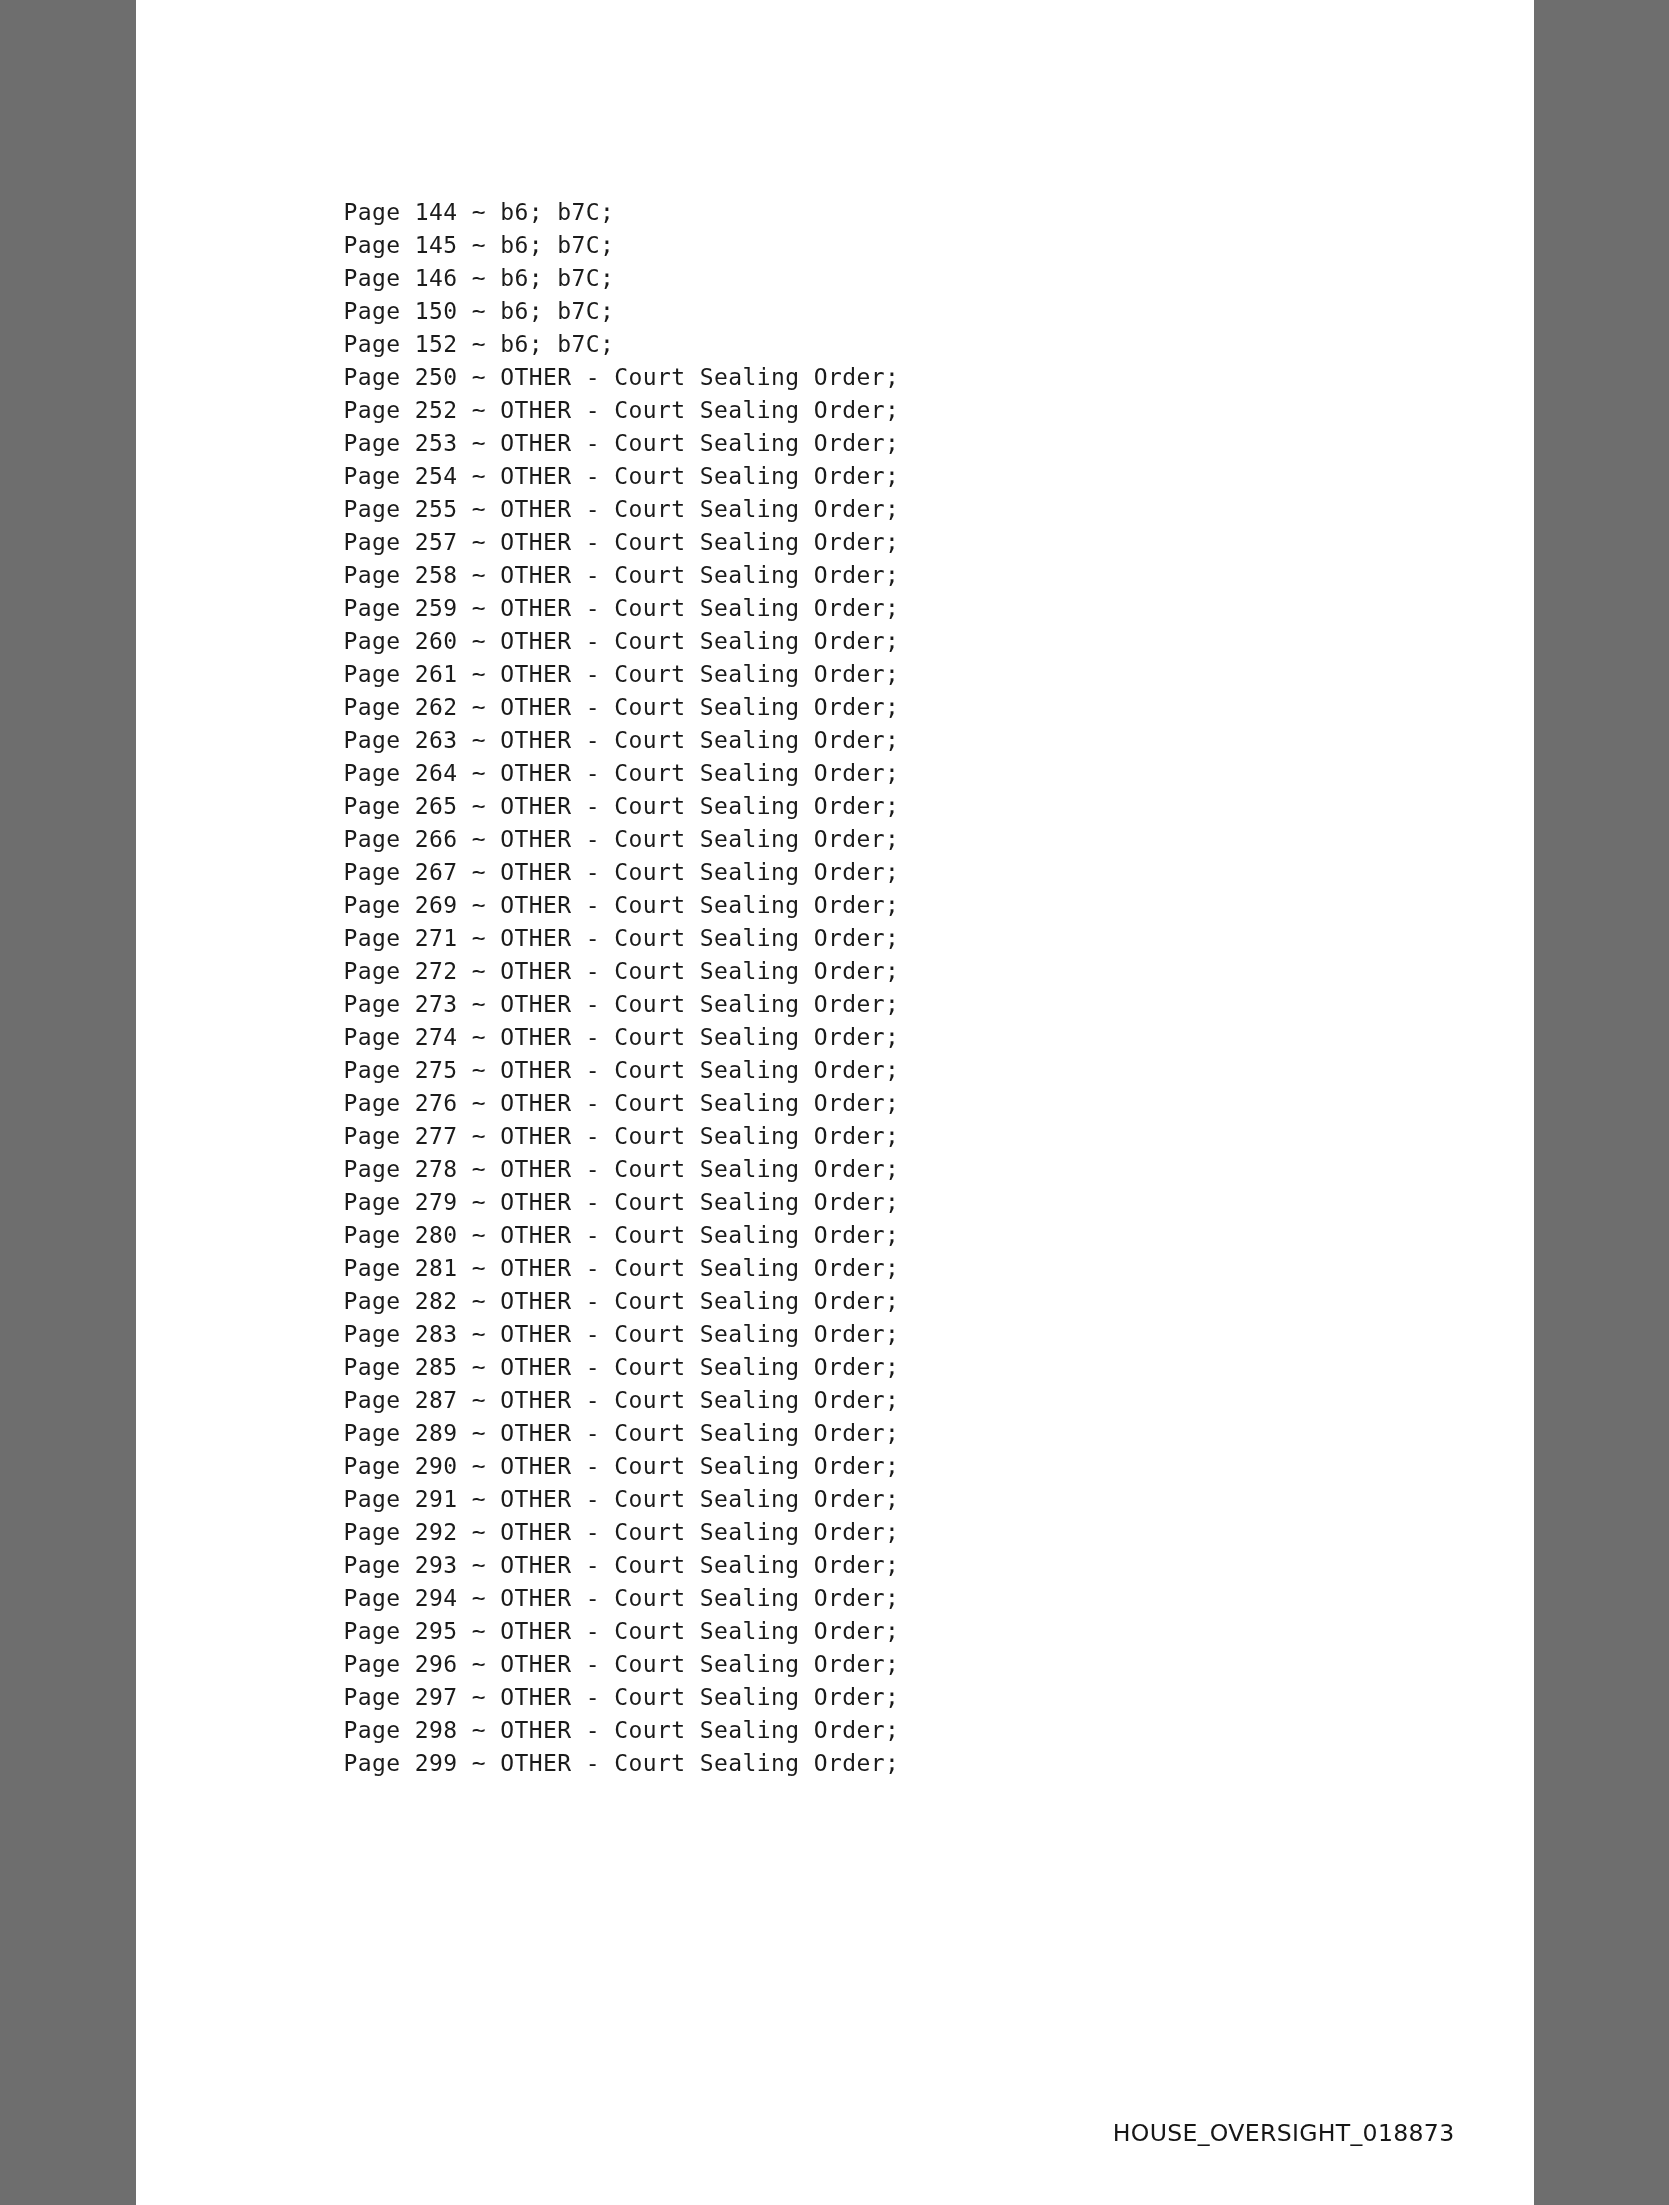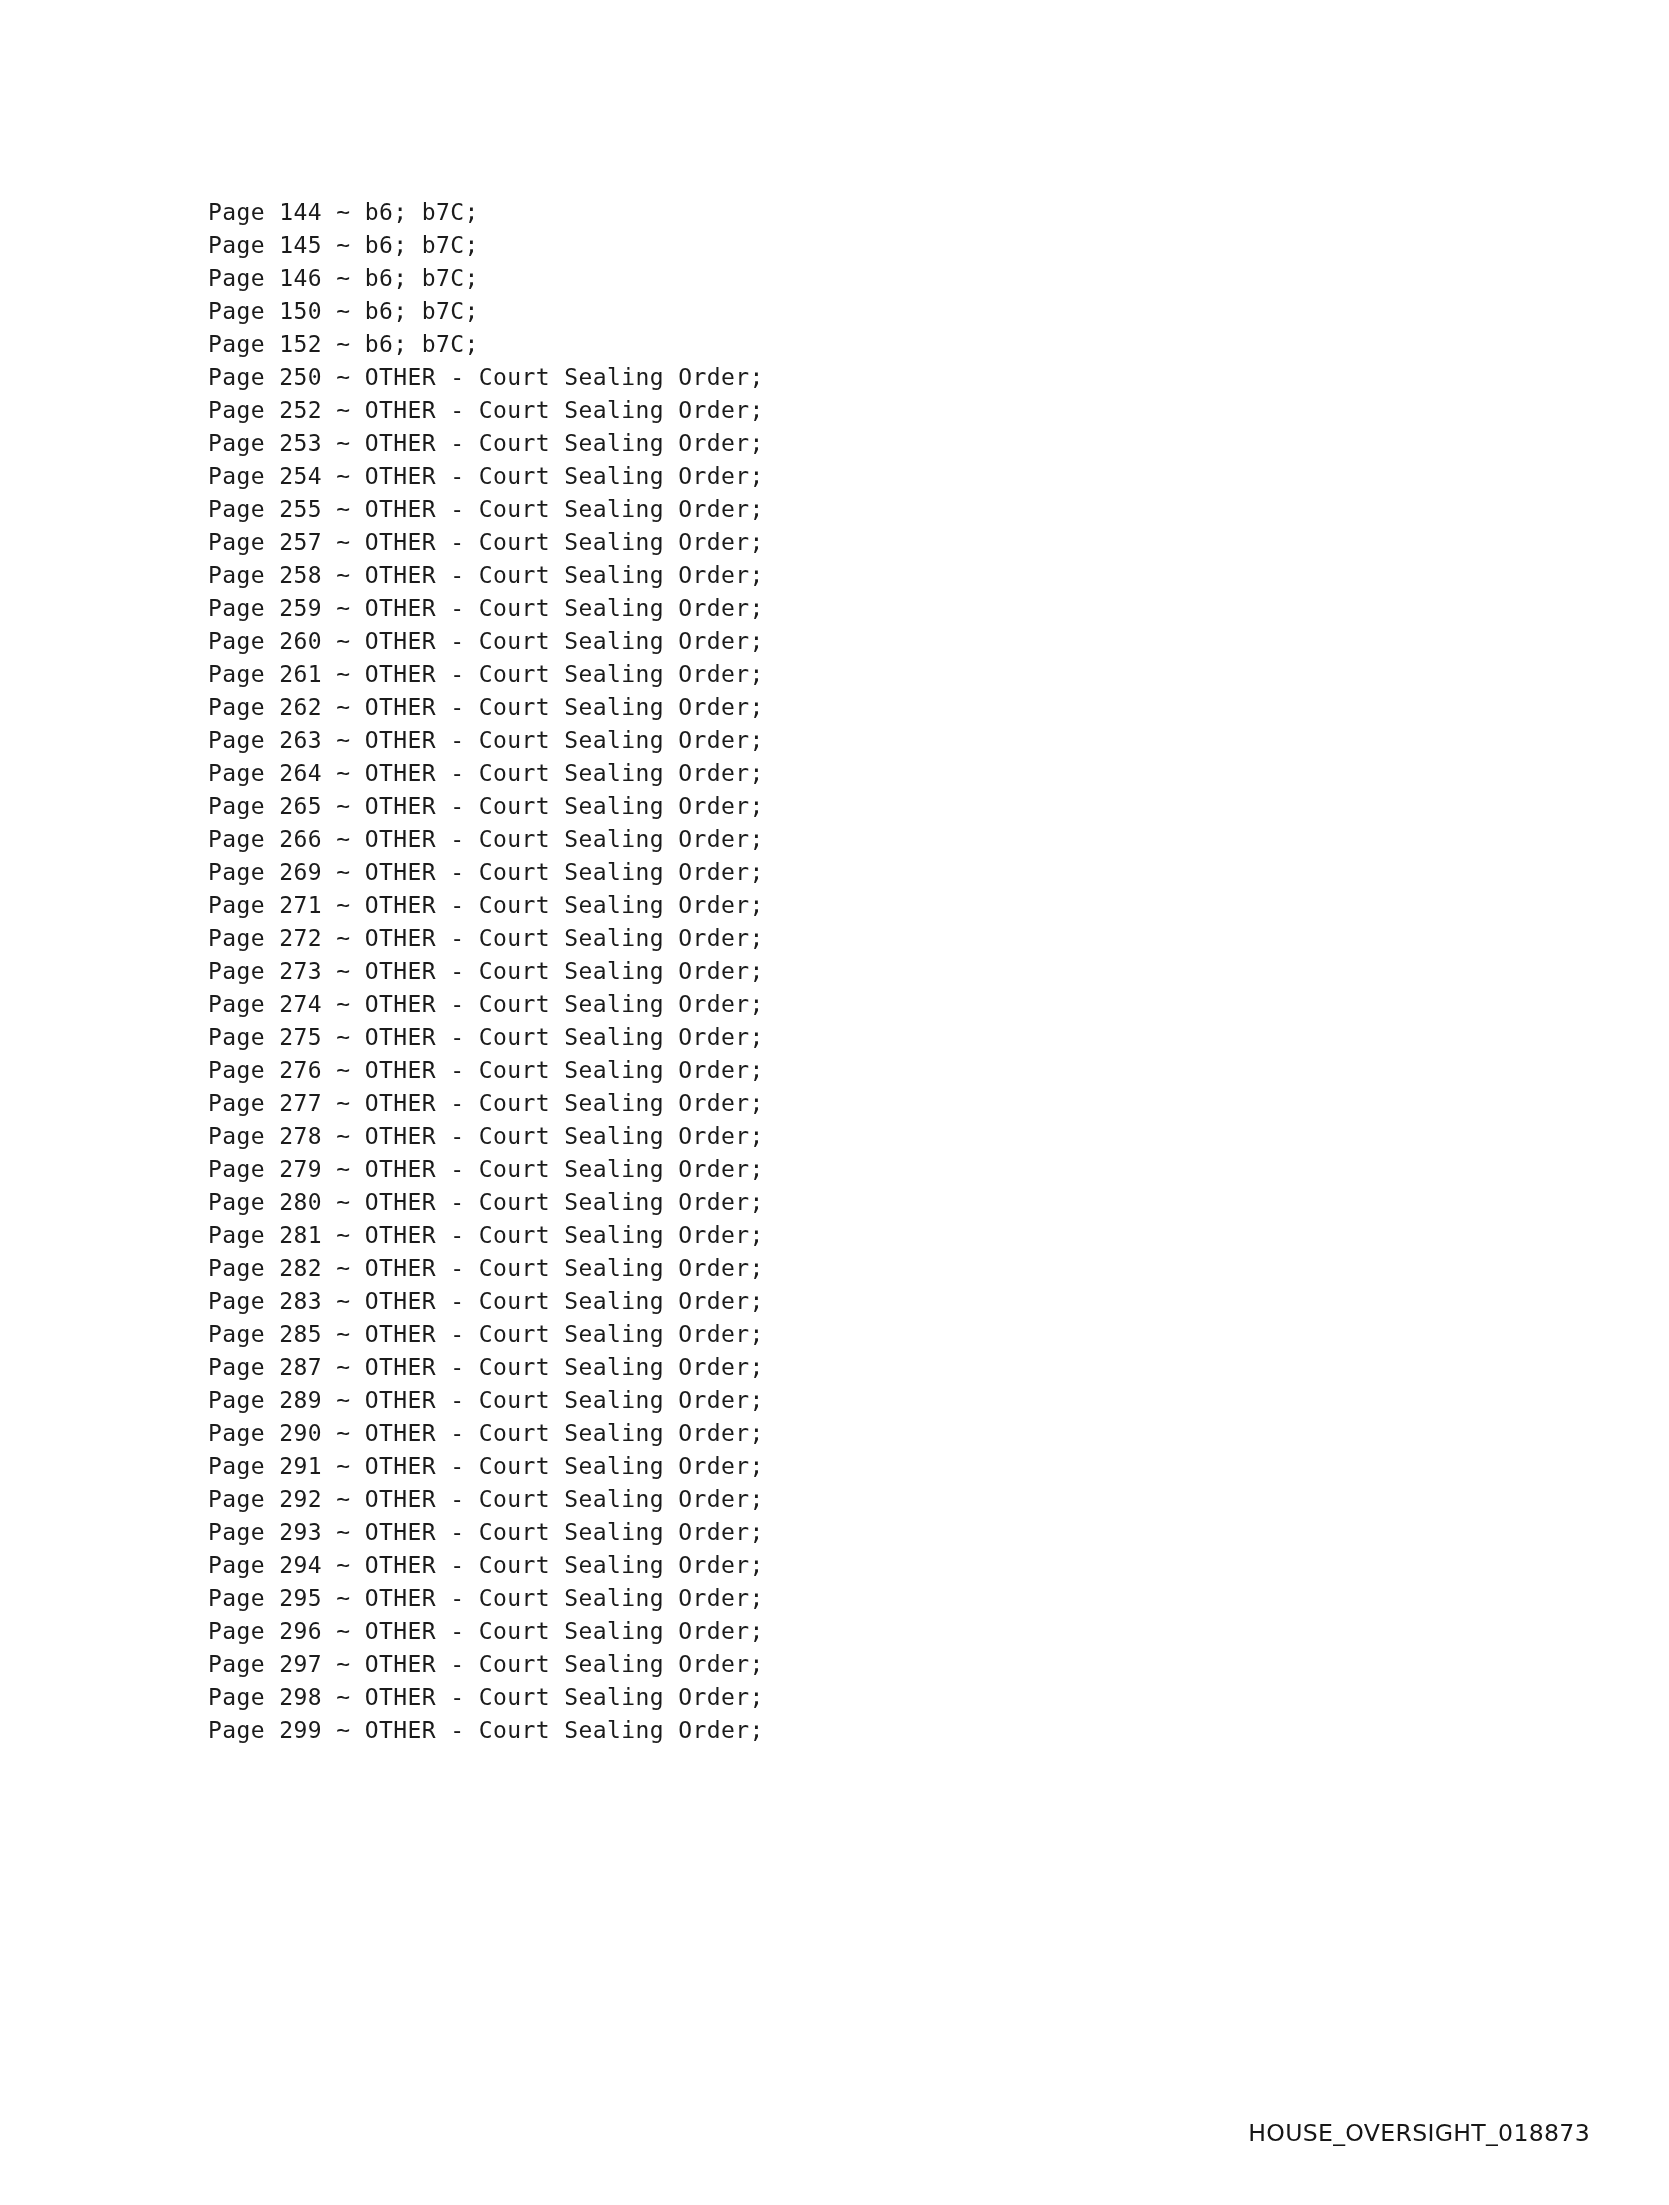--- a/index.html
+++ b/index.html
@@ -2,21 +2,21 @@
 <html style="font-size:10.5px"><head>
 <meta charset="utf-8">
 <style>
   html, body {
     margin: 0;
     padding: 0;
     background: #6e6e6e;
   }
   .page {
     position: relative;
-    width: 1669px;
+    width: 1398px;
     height: 2205px;
     background: #ffffff;
     margin: 0 auto;
     overflow: hidden;
     box-sizing: border-box;
   }
   .doc-body {
     position: absolute;
     left: 208px;
     top: 196px;
@@ -61,20 +61,21 @@
     <div class="line">Page 257 ~ OTHER - Court Sealing Order;</div>
     <div class="line">Page 258 ~ OTHER - Court Sealing Order;</div>
     <div class="line">Page 259 ~ OTHER - Court Sealing Order;</div>
     <div class="line">Page 260 ~ OTHER - Court Sealing Order;</div>
     <div class="line">Page 261 ~ OTHER - Court Sealing Order;</div>
     <div class="line">Page 262 ~ OTHER - Court Sealing Order;</div>
     <div class="line">Page 263 ~ OTHER - Court Sealing Order;</div>
     <div class="line">Page 264 ~ OTHER - Court Sealing Order;</div>
     <div class="line">Page 265 ~ OTHER - Court Sealing Order;</div>
     <div class="line">Page 266 ~ OTHER - Court Sealing Order;</div>
+    <div class="line">Page 267 ~ OTHER - Court Sealing Order;</div>
     <div class="line">Page 269 ~ OTHER - Court Sealing Order;</div>
     <div class="line">Page 271 ~ OTHER - Court Sealing Order;</div>
     <div class="line">Page 272 ~ OTHER - Court Sealing Order;</div>
     <div class="line">Page 273 ~ OTHER - Court Sealing Order;</div>
     <div class="line">Page 274 ~ OTHER - Court Sealing Order;</div>
     <div class="line">Page 275 ~ OTHER - Court Sealing Order;</div>
     <div class="line">Page 276 ~ OTHER - Court Sealing Order;</div>
     <div class="line">Page 277 ~ OTHER - Court Sealing Order;</div>
     <div class="line">Page 278 ~ OTHER - Court Sealing Order;</div>
     <div class="line">Page 279 ~ OTHER - Court Sealing Order;</div>

